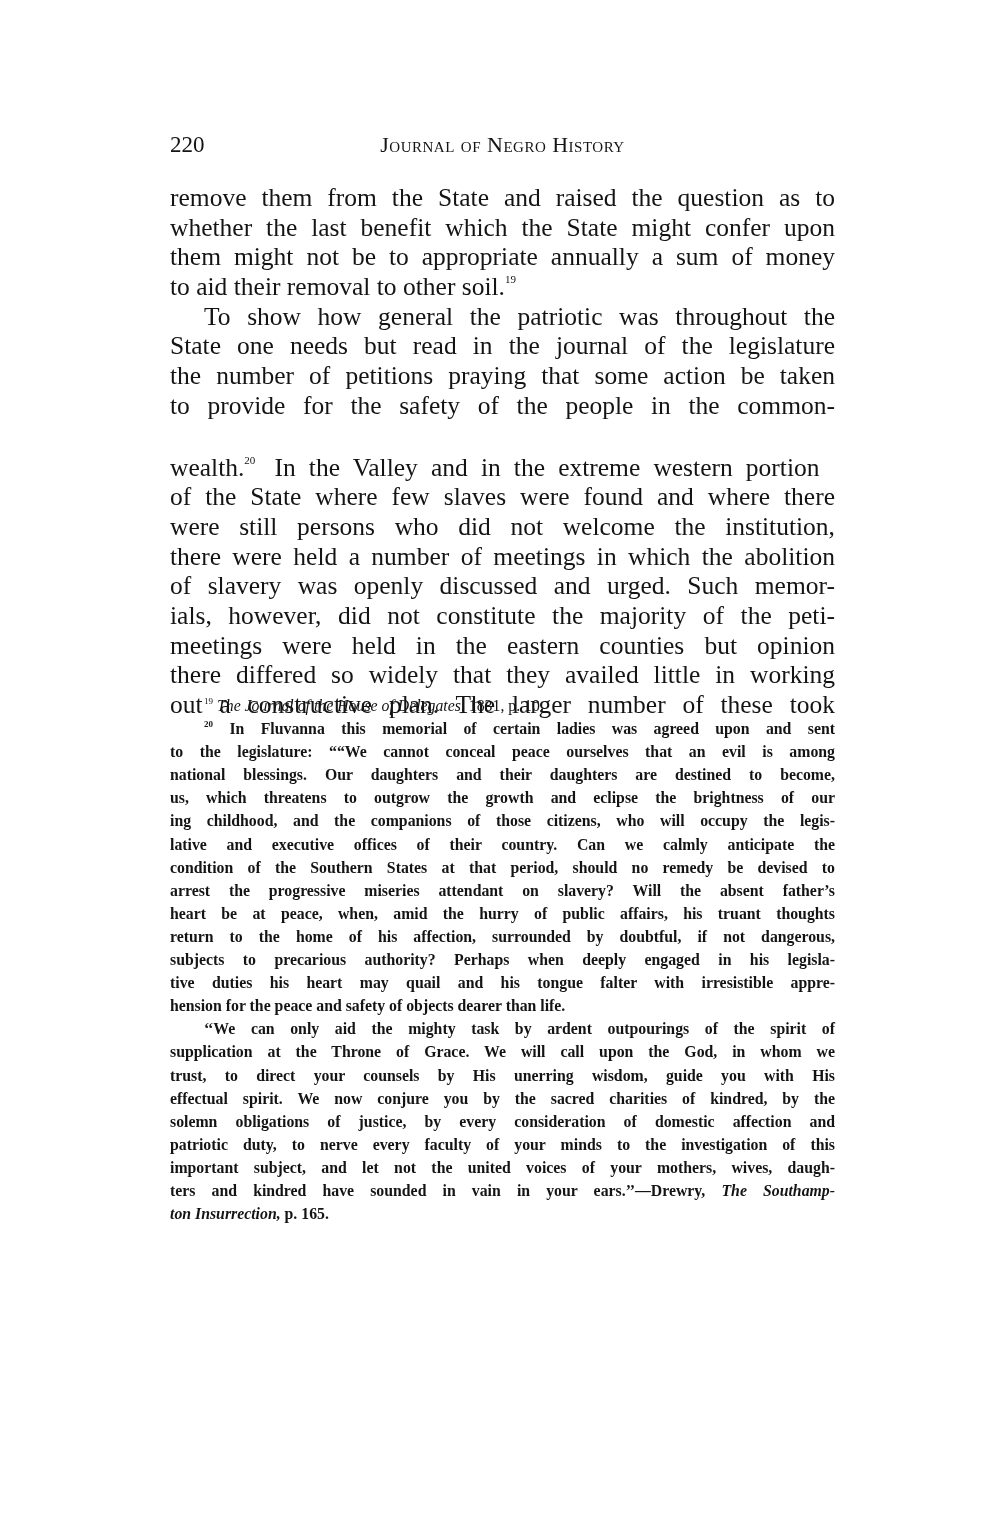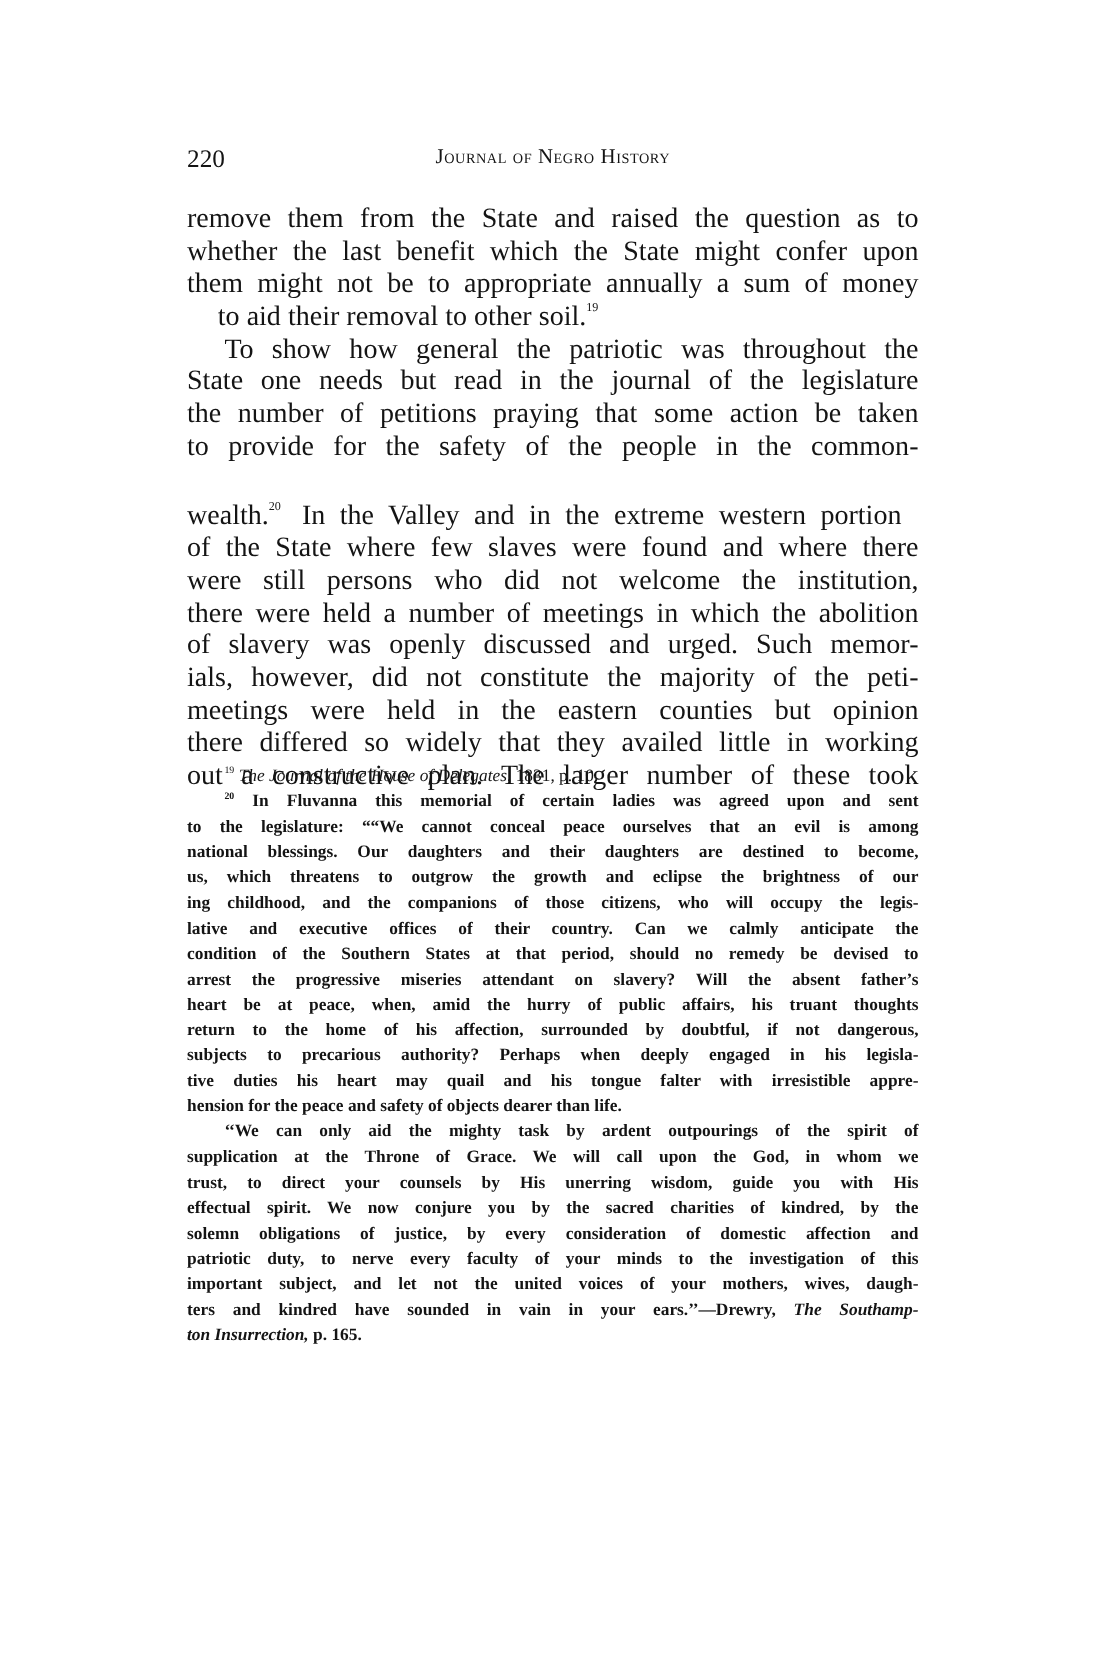--- a/index.html
+++ b/index.html
@@ -1,23 +1,23 @@
 <!DOCTYPE html>
 <html><head>
 <meta charset="utf-8">
 <style>
   html, body { margin: 0; padding: 0; background: #ffffff; }
   body { width: 1000px; height: 1521px; position: relative; overflow: hidden; font-family: "Liberation Serif", "DejaVu Serif", serif; color: #141414; }
   .page { position: absolute; left: 170px; top: 0; width: 665px; }
   .header { position: absolute; top: 132px; left: 0; width: 665px; height: 30px; }
   .page-num { position: absolute; left: 0; top: 0; font-size: 23px; text-align: center; }
-  .running-title { position: absolute; left: 0; width: 665px; text-align: center; font-size: 19px; font-variant: small-caps; letter-spacing: 0.5px; }
+  .running-title { position: absolute; left: 0; width: 665px; text-align: center; font-size: 22px; font-variant: small-caps; letter-spacing: 0.5px; }
   .body-text { position: absolute; top: 183px; left: 0; width: 665px; font-size: 25.5px; }
   .line { display: block; height: 29.7px; line-height: 29.7px; text-align: justify; text-align-last: justify; white-space: nowrap; }
-  .line.last { text-align-last: left; margin-left: 28px; }
+  .line.last { text-align-last: left; }
   .line.indent { padding-left: 34px; }
   .line span { white-space: normal; }
   sup { font-size: 11px; vertical-align: 12px; line-height: 0; }
   .notes { position: absolute; top: 694px; left: 0; width: 665px; font-size: 15.8px; font-weight: bold; }
   .nline { display: block; height: 23.1px; line-height: 23.1px; text-align: justify; text-align-last: justify; white-space: nowrap; }
   .nline.last { text-align-last: left; }
   .nline.indent { padding-left: 34px; }
   .notes sup { font-size: 9px; vertical-align: 7px; }
   .it { font-style: italic; }
 </style>

